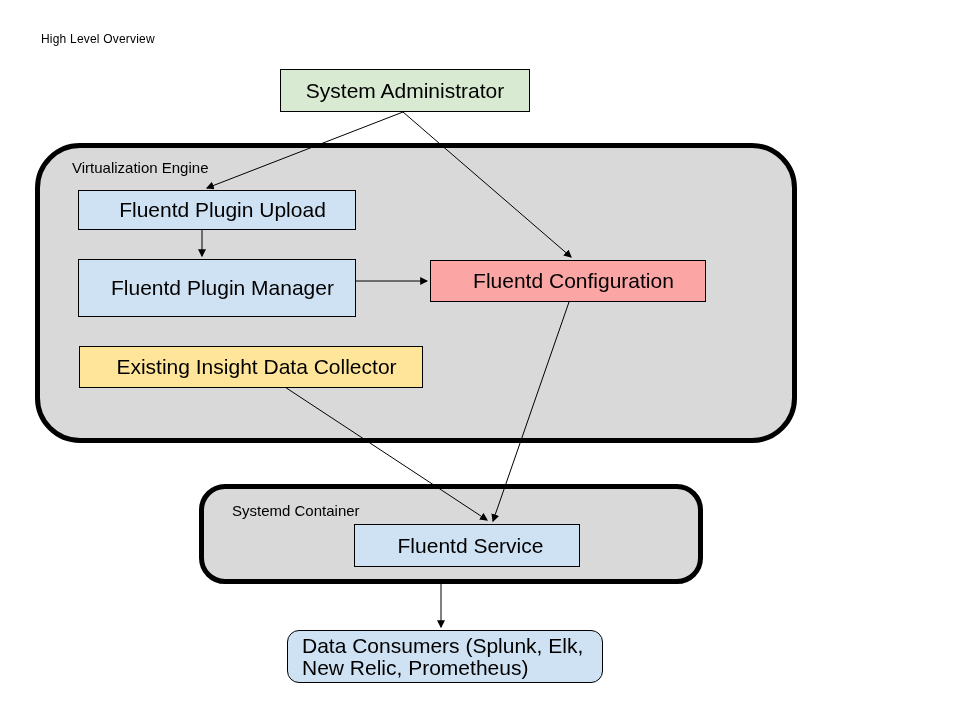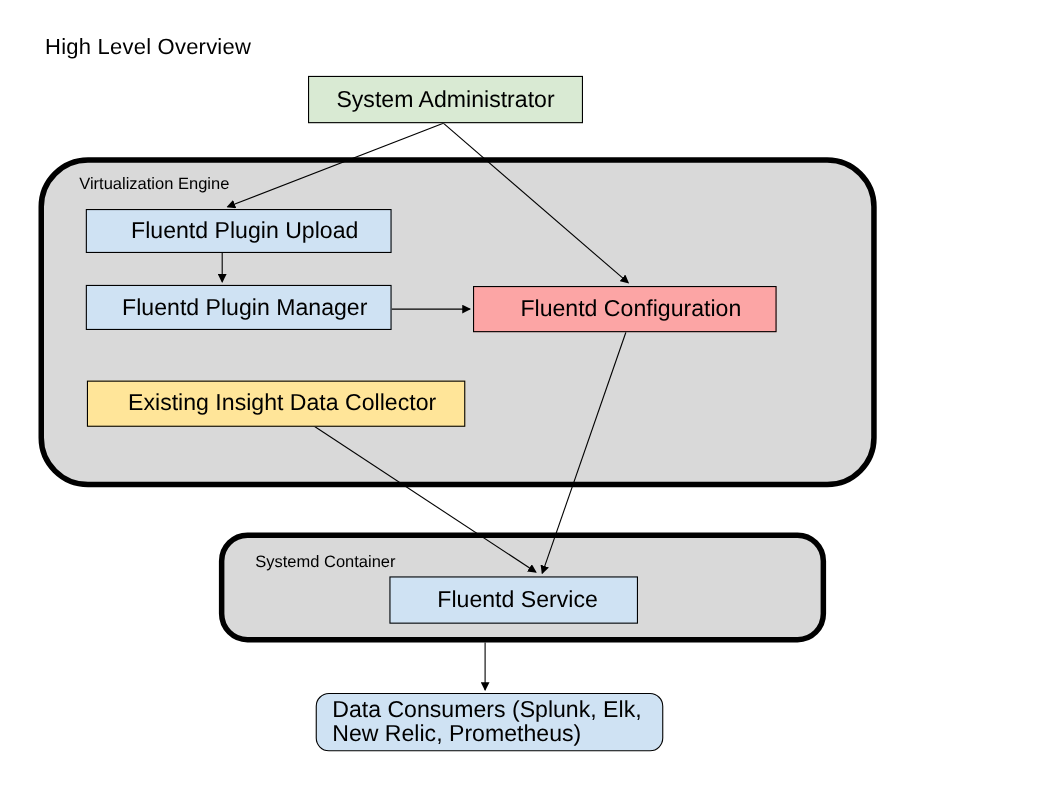--- a/index.html
+++ b/index.html
@@ -13,21 +13,21 @@
     height: 720px;
     background: #ffffff;
     overflow: hidden;
     font-family: "Liberation Sans", sans-serif;
     color: #000000;
   }
   .title {
     position: absolute;
     left: 41px;
     top: 32px;
-    font-size: 20px;
+    font-size: 12px;
     letter-spacing: 0.2px;
     white-space: nowrap;
     z-index: 4;
   }
   .group {
     position: absolute;
     border: 5px solid #000000;
     box-sizing: border-box;
     z-index: 1;
   }
@@ -43,21 +43,21 @@
     height: 300px;
     border-radius: 45px;
   }
   .group-virt .group-label {
     left: 32px;
     top: 11px;
   }
   .group-sysd {
     left: 199px;
     top: 484px;
-    width: 552px;
+    width: 504px;
     height: 100px;
     border-radius: 26px;
   }
   .group-sysd .group-label {
     left: 28px;
     top: 13px;
   }
   .edges {
     position: absolute;
     left: 0;
@@ -76,21 +76,21 @@
   .node-center {
     justify-content: center;
     text-align: center;
   }
   .node-left {
     justify-content: center;
     padding-left: 11px;
   }
   .node-sysadmin   { left: 280px; top: 69px;  width: 250px; height: 43px; }
   .node-upload     { left: 78px;  top: 190px; width: 278px; height: 40px; }
-  .node-manager    { left: 78px;  top: 259px; width: 278px; height: 41px; }
+  .node-manager    { left: 78px;  top: 259px; width: 278px; height: 58px; }
   .node-config     { left: 430px; top: 260px; width: 276px; height: 42px; }
   .node-collector  { left: 79px;  top: 326px; width: 344px; height: 42px; }
   .node-service    { left: 354px; top: 524px; width: 226px; height: 43px; padding-left: 7px; }
   .node-consumers  {
     left: 287px; top: 630px; width: 316px; height: 53px;
     border-radius: 12px;
     flex-direction: column;
     align-items: flex-start;
     justify-content: center;
     padding-left: 14px;

